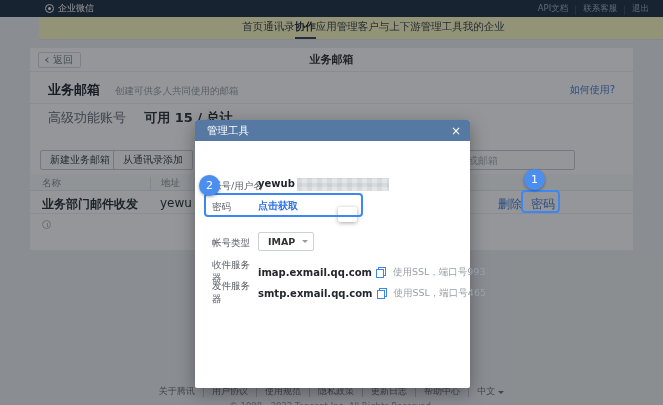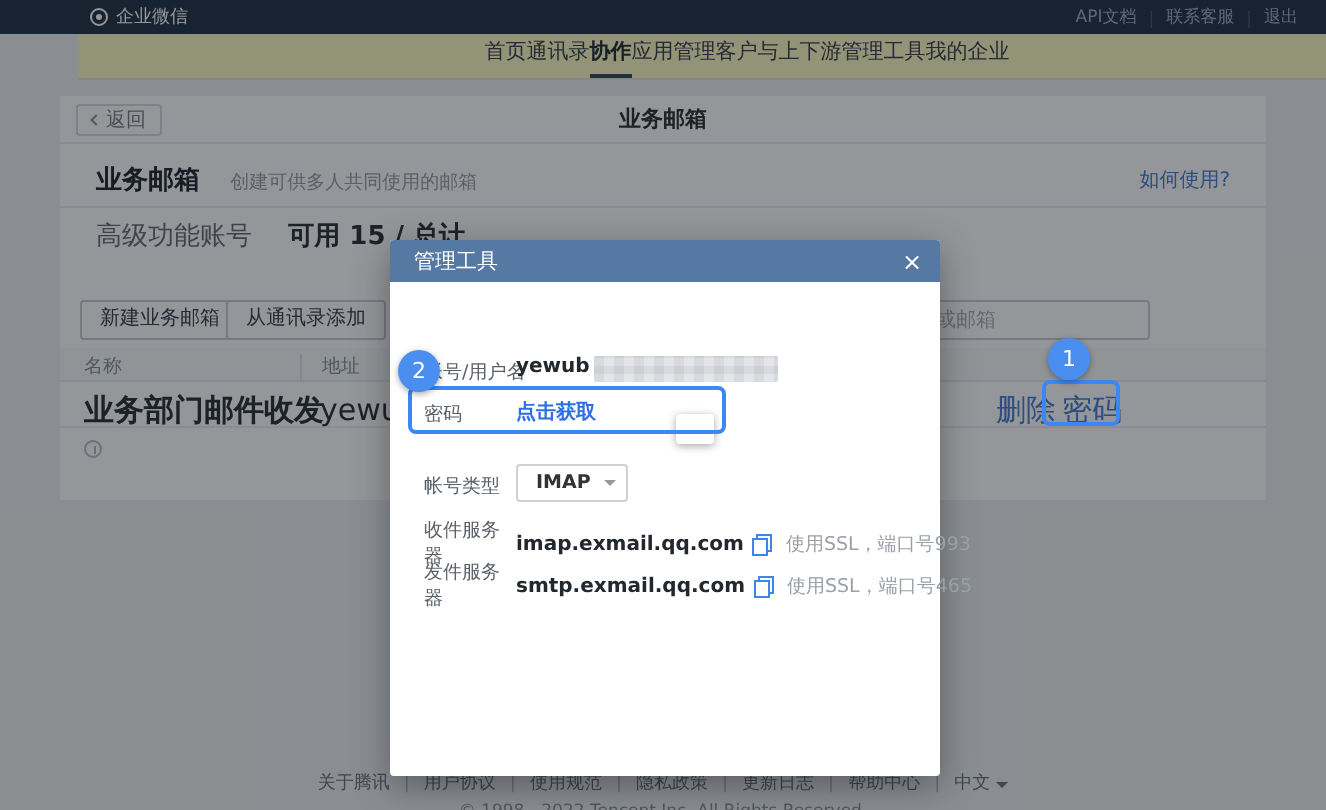--- a/index.html
+++ b/index.html
@@ -44,21 +44,21 @@
          border:1px solid #c9ced4; background:#fff; border-radius:2px; padding:0 9px; }
   .btn-new { left:10px; }
   .btn-import { left:83px; }
   .search-input { position:absolute; left:410px; top:102px; width:135px; height:20px; border:1px solid #c9ced4;
                   border-radius:2px; font-size:10px; padding:0 7px; color:#333; background:#fff; }
   .search-input::placeholder { color:#aab0b8; }
   .thead { position:absolute; left:0; right:0; top:126px; height:17px; background:#fafbfc;
            border-bottom:1px solid #e8eaed; font-size:9.5px; color:#8a9099; }
   .th-name { position:absolute; left:12px; top:3px; }
   .th-addr { position:absolute; left:120px; top:3px; padding-left:10px; border-left:1px solid #e2e5e8; }
-  .trow { position:absolute; left:0; right:0; top:143px; height:23px; border-bottom:1px solid #edeff1; font-size:15px; }
+  .trow { position:absolute; left:0; right:0; top:143px; height:23px; border-bottom:1px solid #edeff1; font-size:12px; }
   .cell-name { position:absolute; left:12px; top:5px; color:#2e343b; font-weight:bold; }
   .cell-addr { position:absolute; left:130px; top:5px; color:#2e343b; }
   .act-del { position:absolute; left:468px; top:5px; color:#4a7fd0; }
   .act-pwd { position:absolute; left:501px; top:5px; color:#4a7fd0; }
   .note-row { position:absolute; left:12px; top:172px; width:153px; overflow:hidden; white-space:nowrap;
               font-size:9.5px; color:#a6abb3; display:flex; align-items:center; gap:4px; }
   .info-icon { flex:none; width:9px; height:9px; border:1px solid #b9bfc6; border-radius:50%; position:relative; }
   .info-icon::after { content:""; position:absolute; left:3.5px; top:2px; width:1px; height:4px; background:#b9bfc6; }
 
   

